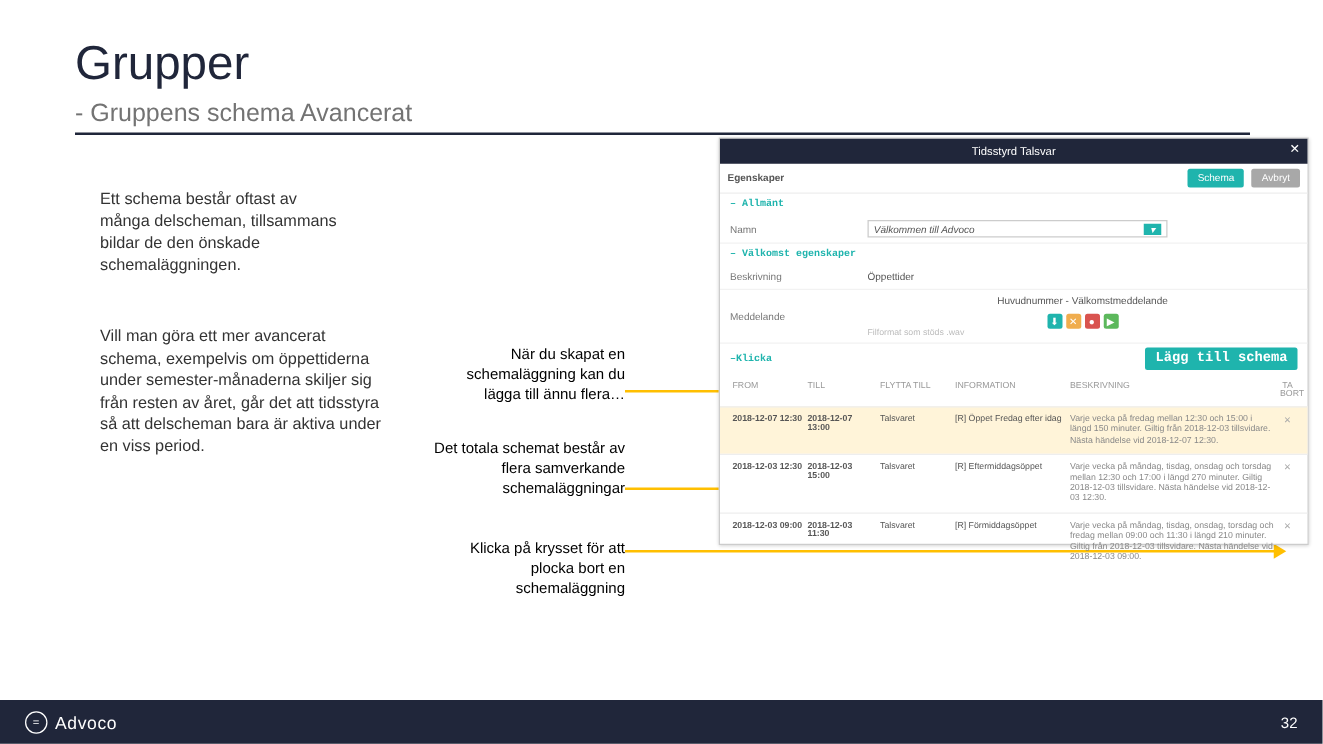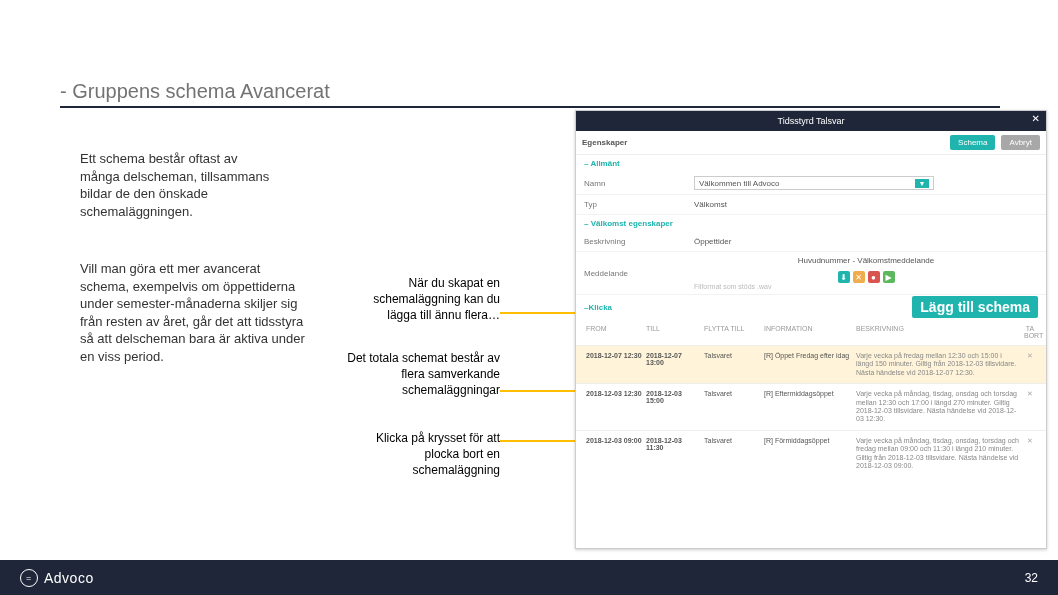--- a/index.html
+++ b/index.html
@@ -20,61 +20,62 @@
   .an2 { left: 345px; top: 350px; }
   .an3 { left: 345px; top: 430px; }
   
   .arrow { position: absolute; height: 2px; background: #ffbf00; }
   .arrow::after { content:""; position:absolute; right:-9px; top:-5px; border-left:10px solid #ffbf00; border-top:6px solid transparent; border-bottom:6px solid transparent; }
   .ar1 { left: 500px; top: 312px; width: 455px; }
   .ar2 { left: 500px; top: 390px; width: 520px; }
   .ar3 { left: 500px; top: 440px; width: 520px; }
   
   
-  .shot { position: absolute; left: 575px; top: 110px; width: 472px; height: 439px; border: 1px solid #ccc; background: #fff; font-size: 8px; color: #555; box-shadow: 0 1px 3px rgba(0,0,0,0.2); }
+  .shot { position: absolute; left: 575px; top: 110px; width: 472px; height: 326px; border: 1px solid #ccc; background: #fff; font-size: 8px; color: #555; box-shadow: 0 1px 3px rgba(0,0,0,0.2); }
   .shot-hdr { background: #20263a; color: #fff; height: 20px; display:flex; align-items:center; justify-content:center; position:relative; font-size: 9px; }
   .shot-hdr .x { position:absolute; right:6px; top:2px; color:#fff; font-size:10px; }
   .shot-bar { display:flex; align-items:center; padding:4px 6px; border-bottom:1px solid #eee; gap:6px; height:24px;justify-content:center; }
   .shot-bar .lbl { font-weight:bold; }
   .btn-teal { background:#1fb4ad; color:#fff; padding:3px 8px; border-radius:2px; font-size:8px; }
   .btn-gray { background:#a8a8a8; color:#fff; padding:3px 8px; border-radius:2px; font-size:8px; }
   .shot-row { display:flex; align-items:center; padding:4px 8px; border-bottom:1px solid #f2f2f2; min-height:20px; }
   .shot-row .k { width:110px; color:#777; }
   .shot-row .v { flex:1; color:#555; }
-  .sel { display:inline-flex; border:1px solid #ccc; width:240px; height:14px; align-items:center; padding:0 4px; justify-content:space-between; }
+  .sel { display:inline-flex; border:1px solid #ccc; width:240px; height:14px; align-items:center; padding:0 4px; justify-content:space-between;font-style:italic; }
   .sel .ch { background:#1fb4ad; color:#fff; width:14px; text-align:center; font-size:8px; }
   .ck { display:inline-block; width:11px; height:11px; border:1px solid #999; }
-  .section-lbl { color:#1fb4ad; font-weight:bold; padding:4px 8px; font-size:8px; }
+  .section-lbl { color:#1fb4ad; font-weight:bold; padding:4px 8px; font-size:8px;font-family:Liberation Mono, monospace; }
   .icons { display:flex; gap:3px; }
   .ic { width:12px; height:12px; display:inline-flex; align-items:center; justify-content:center; color:#fff; font-size:8px; border-radius:2px; }
   .ic-a { background:#1fb4ad; }
   .ic-b { background:#f0ad4e; }
   .ic-c { background:#d9534f; }
   .ic-d { background:#5cb85c; }
   .sched-hdr { display:flex; font-size:7px; color:#999; padding:4px 8px; gap:0; }
   .sched-hdr > div, .sched-row > div { padding: 2px 2px; }
   .c1{width:60px;} .c2{width:58px;} .c3{width:60px;} .c4{width:92px;} .c5{flex:1;} .c6{width:16px; text-align:center;}
   .sched-row { display:flex; font-size:7px; color:#555; border-top:1px solid #eee; padding:4px 8px; align-items:flex-start; }
   .sched-row.hl { background: #fff4d9; }
   .sched-row .c1, .sched-row .c2 { font-weight:bold; }
   .sched-row .c5 { color:#888; line-height:1.2; }
   .close-x { color:#aaa; cursor:pointer; }
   
-  .btn-add { position:absolute; right:8px; background:#1fb4ad; color:#fff; padding:3px 8px; border-radius:2px; font-size:14px; }
+  .btn-add { position:absolute; right:8px; background:#1fb4ad; color:#fff; padding:3px 8px; border-radius:2px; font-size:11px; }
   .schema-bar { position:relative; height:24px; display:flex; align-items:center; }
   
   .footer { position:absolute; bottom:0; left:0; right:0; height:35px; background:#20263a; display:flex; align-items:center; padding:0 20px; }
   .logo { color:#fff; font-size:14px; display:flex; align-items:center; gap:6px; letter-spacing:0.5px; }
   .logo .mark { width:18px; height:18px; border:1.5px solid #fff; border-radius:50%; display:inline-flex; align-items:center; justify-content:center; font-size:9px; }
   .page-num { color:#fff; position:absolute; right:20px; font-size:12px; }
 </style>
 </head>
 <body>
 
 <div class="slide">
+  <div class="title">Grupper</div>
   <div class="subtitle">- Gruppens schema Avancerat</div>
   <div class="title-underline"></div>
 
   <div class="body-text bt1">Ett schema består oftast av många delscheman, tillsammans bildar de den önskade schemaläggningen.</div>
   <div class="body-text bt2">Vill man göra ett mer avancerat schema, exempelvis om öppettiderna under semester-månaderna skiljer sig från resten av året, går det att tidsstyra så att delscheman bara är aktiva under en viss period.</div>
 
   <div class="annot an1">När du skapat en schemaläggning kan du lägga till ännu flera…</div>
   <div class="annot an2">Det totala schemat består av flera samverkande schemaläggningar</div>
   <div class="annot an3">Klicka på krysset för att plocka bort en schemaläggning</div>
 
@@ -94,24 +95,20 @@
       <span class="btn-gray">Avbryt</span>
     </div>
 
     <div class="section-lbl">– <span>Allmänt</span></div>
     <div class="shot-row">
       <span class="k">Namn</span>
       <span class="v"><span class="sel">
             <span>Välkommen till Advoco</span>
             <span class="ch">▾</span>
           </span></span>
-    </div>
-    <div class="shot-row">
-      <span class="k">Typ</span>
-      <span class="v">Välkomst</span>
     </div>
     <div class="section-lbl">– <span>Välkomst egenskaper</span></div>
     <div class="shot-row">
       <span class="k">Beskrivning</span>
       <span class="v">Öppettider</span>
     </div>
     <div class="shot-row">
       <span class="k">Meddelande</span>
       <span class="v">
         <div style="display:flex; align-items:center; gap:6px;flex-direction:column;">

